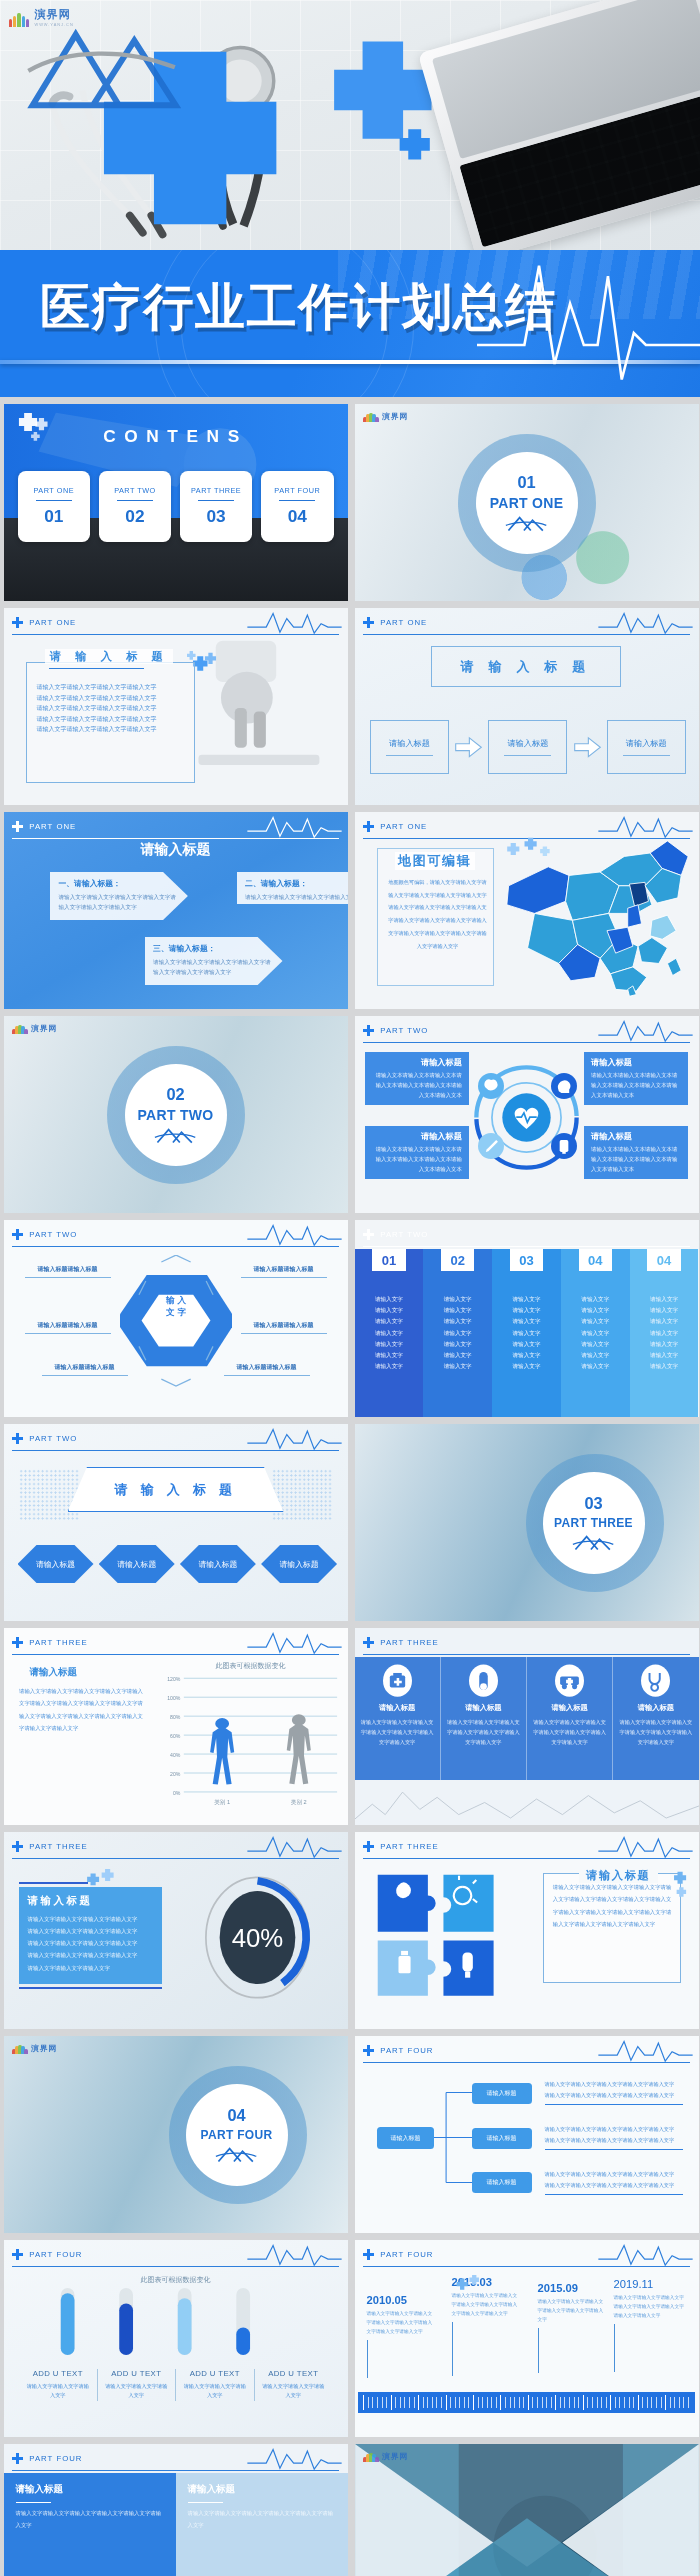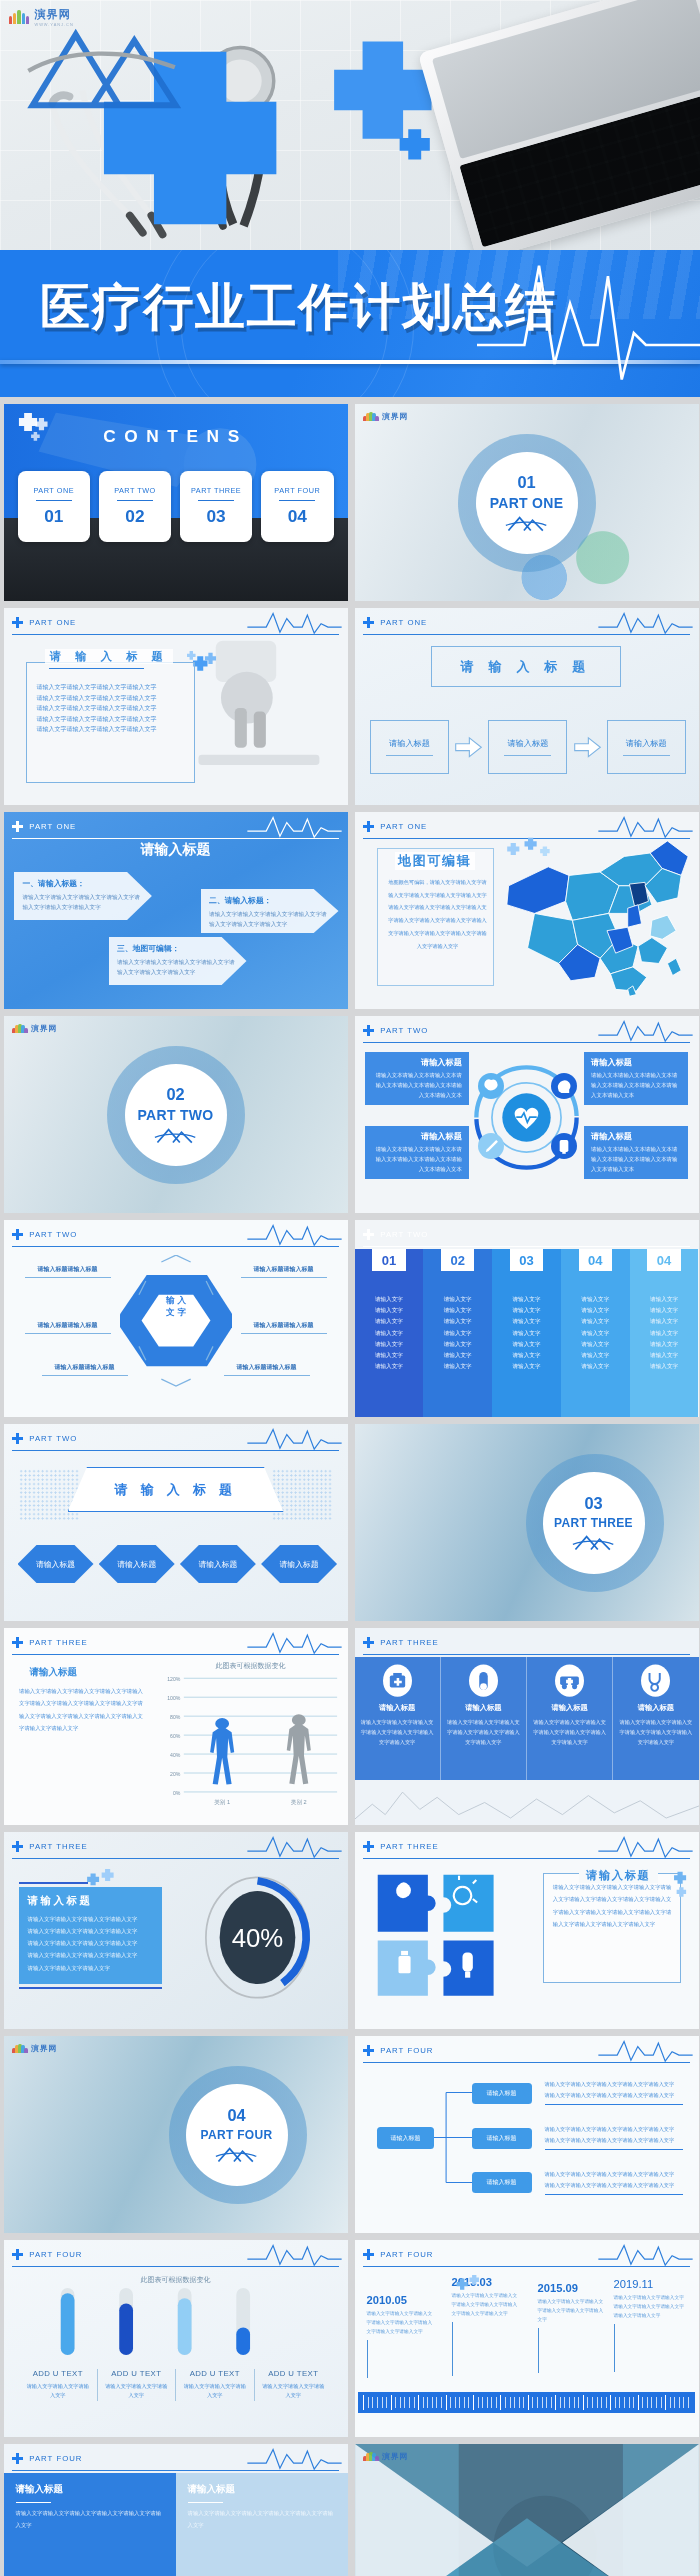--- a/index.html
+++ b/index.html
@@ -50,21 +50,21 @@
   }
   .laptop .keys {
     position:absolute; left:8.6px; top:119px; right:8.6px; bottom:12px;
     background:#5a5f63; border-radius:3.5px;
     background-image: repeating-linear-gradient(90deg,#4e5357 0 15.5px,#5f6569 15.5px 18px),
                       repeating-linear-gradient(0deg,#4e5357 0 14px,#5f6569 14px 16.4px);
     background-blend-mode: multiply;
   }
 
   
-  .wm { position:absolute; left:8.6px; top:7px; display:flex; align-items:center; gap:3.5px;
+  .wm { position:absolute; left:8.6px; top:7px; display:flex; align-items:flex-end; gap:3.5px;
         opacity:.9; pointer-events:none; }
   .wm .fan { width: 22.4px; height: 14px; position: relative; }
   .wm .fan span { position:absolute; bottom:0; width:3.5px; border-radius:1.7px 1.7px 0 0; }
   .wm .txt { color:#2b6fc4; font-size:11.2px; font-weight:bold; letter-spacing:0.9px; }
   .wm .sub { color:#8fa7c4; font-size:3.9px; letter-spacing:1px; }
   .wm.small .txt { font-size:7.8px; }
   .wm.small .fan { width:15.5px; height:9.5px; }
 
   
   .banner {
@@ -137,21 +137,21 @@
   .mtn-icon { margin-top:1.7px; }
   .ttl-cn { color:#3a8ede; letter-spacing:5.2px; font-weight:600; }
   .zh { font-family:"DejaVu Sans","Liberation Sans",sans-serif; }
 
   .boxed { border:0.9px solid #7fb4e3; }
   .lines div { color:#4a90d9; font-size:6px; line-height:1.75; }
 
   
   .hexchip { background:#2f7fe0; clip-path:polygon(25% 0,75% 0,100% 50%,75% 100%,25% 100%,0 50%); }
   .arrowbox { background:rgba(255,255,255,.88);
-    clip-path: polygon(0 0, 82% 0, 100% 50%, 82% 100%, 0 100%); }
+    clip-path: polygon(0 0, 82% 0, 100% 50%, 82% 100%, 0 100%); margin-left: 36px; }
 
   .dots-bg {
     background-image: radial-gradient(#9cc6ee 0.9px, transparent 1px);
     background-size: 4.3px 4.3px;
   }
   .footer-space { height:7px; }
 </style>
 </head>
 <body>
 
@@ -357,26 +357,26 @@
         <span class="ln"></span>
       </div>
       <svg class="heartline" width="95" height="24" viewBox="0 0 110 28">
         <polyline points="0,20 22,20 30,4 38,26 46,10 54,20 64,20 70,6 78,27 86,16 94,20 110,20" stroke="#ffffff" stroke-width="1.4" fill="none"></polyline>
       </svg>
       <div class="zh" style="position:absolute;left:0;right:0;top:29px;text-align:center;color:#fff;font-size:14px;font-weight:600">请输入标题</div>
       <div class="arrowbox" style="position:absolute;left:10.4px;top:60px;width:138px;height:48px;padding:6px 8.6px">
         <div class="zh" style="color:#2b7fd4;font-size:7.8px;font-weight:bold">一、请输入标题：</div>
         <div class="zh" style="color:#5b8ec4;font-size:5.6px;line-height:1.8;margin-top:2.6px">请输入文字请输入文字请输入文字请输入文字请输入文字请输入文字请输入文字</div>
       </div>
-      <div class="arrowbox" style="position:absolute;left:197px;top:77px;width:138px;height:44px;padding:6px 8.6px">
+      <div class="arrowbox" style="position:absolute;left:197px;top:60px;width:138px;height:32px;padding:6px 8.6px">
         <div class="zh" style="color:#2b7fd4;font-size:7.8px;font-weight:bold">二、请输入标题：</div>
         <div class="zh" style="color:#5b8ec4;font-size:5.6px;line-height:1.8;margin-top:2.6px">请输入文字请输入文字请输入文字请输入文字请输入文字请输入文字请输入文字</div>
       </div>
       <div class="arrowbox" style="position:absolute;left:105px;top:125px;width:138px;height:48px;padding:6px 8.6px">
-        <div class="zh" style="color:#2b7fd4;font-size:7.8px;font-weight:bold">三、地图可编辑：</div>
+        <div class="zh" style="color:#2b7fd4;font-size:7.8px;font-weight:bold">三、请输入标题：</div>
         <div class="zh" style="color:#5b8ec4;font-size:5.6px;line-height:1.8;margin-top:2.6px">请输入文字请输入文字请输入文字请输入文字请输入文字请输入文字请输入文字</div>
       </div>
     </div>
 
     <div class="slide small">
       <div class="shead">
         <span class="plus"></span>
         <span class="lbl">PART ONE</span>
         <span class="ln"></span>
       </div>

